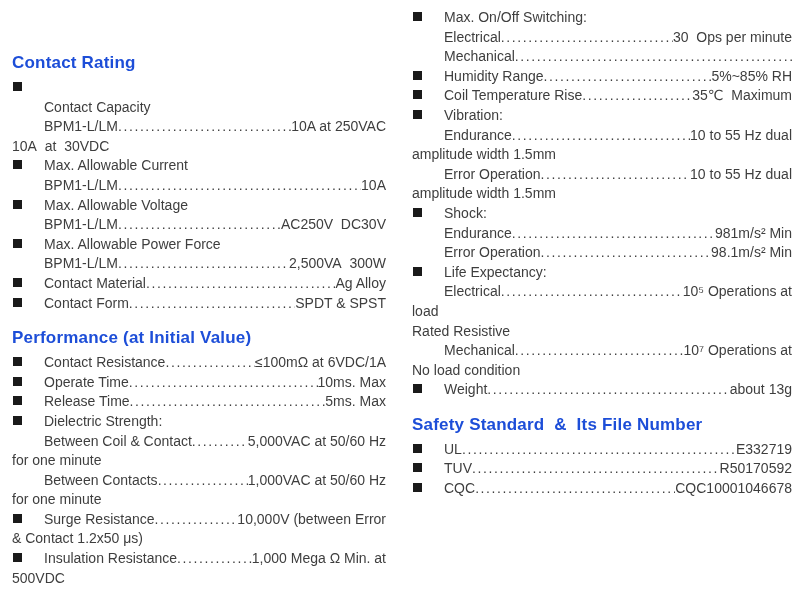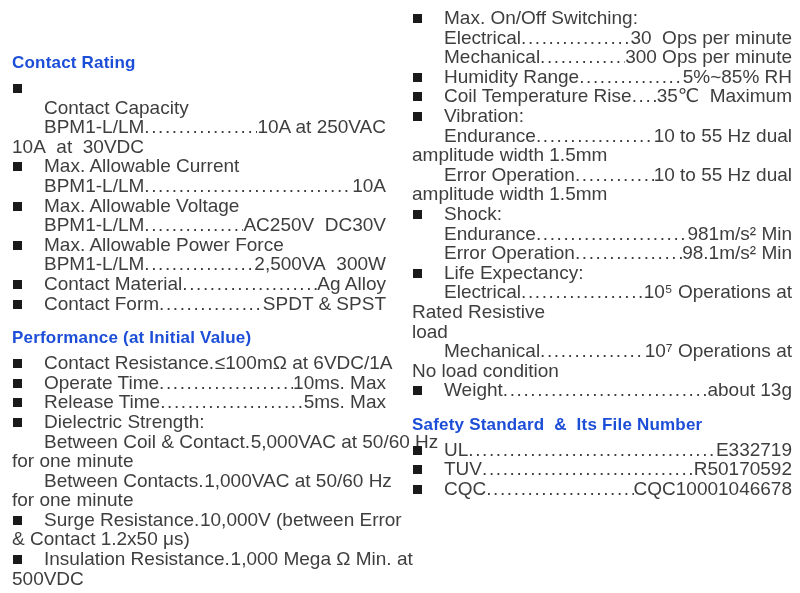--- a/index.html
+++ b/index.html
@@ -38,21 +38,21 @@
     font-size: 17px;
     font-weight: bold;
     color: #1d4ed8;
     line-height: 22px;
     margin: 0 0 4px 0;
     letter-spacing: 0.2px;
   }
   .row {
     display: flex;
     align-items: baseline;
-    font-size: 19px;
+    font-size: 14px;
     line-height: 19.6px;
   }
   .row.right {
     display: block;
     text-align: left;
   }
   .bullet-cell {
     flex: none;
     width: 32px;
   }
@@ -205,21 +205,20 @@
         <div class="row">
           <span class="bullet-cell"></span>
           <span class="label">Electrical</span>
           <span class="leader"></span>
           <span class="value">30&nbsp; Ops per minute</span>
         </div>
         <div class="row">
           <span class="bullet-cell"></span>
           <span class="label">Mechanical</span>
           <span class="leader"></span>
-          <span class="value">300 Ops per minute</span>
         </div>
         <div class="row">
           <span class="bullet-cell"><span class="bullet"></span></span>
           <span class="label">Humidity Range</span>
           <span class="leader"></span>
           <span class="value">5%~85% RH</span>
         </div>
         <div class="row">
           <span class="bullet-cell"><span class="bullet"></span></span>
           <span class="label">Coil Temperature Rise</span>
@@ -263,22 +262,22 @@
         <div class="row">
           <span class="bullet-cell"><span class="bullet"></span></span>
           <span class="label">Life Expectancy:</span>
         </div>
         <div class="row">
           <span class="bullet-cell"></span>
           <span class="label">Electrical</span>
           <span class="leader"></span>
           <span class="value">10⁵ Operations at</span>
         </div>
+        <div class="row right"><span class="label">load</span></div>
         <div class="row right"><span class="label">Rated Resistive</span></div>
-        <div class="row right"><span class="label">load</span></div>
         <div class="row">
           <span class="bullet-cell"></span>
           <span class="label">Mechanical</span>
           <span class="leader"></span>
           <span class="value">10⁷ Operations at</span>
         </div>
         <div class="row right"><span class="label">No load condition</span></div>
         <div class="row">
           <span class="bullet-cell"><span class="bullet"></span></span>
           <span class="label">Weight</span>

